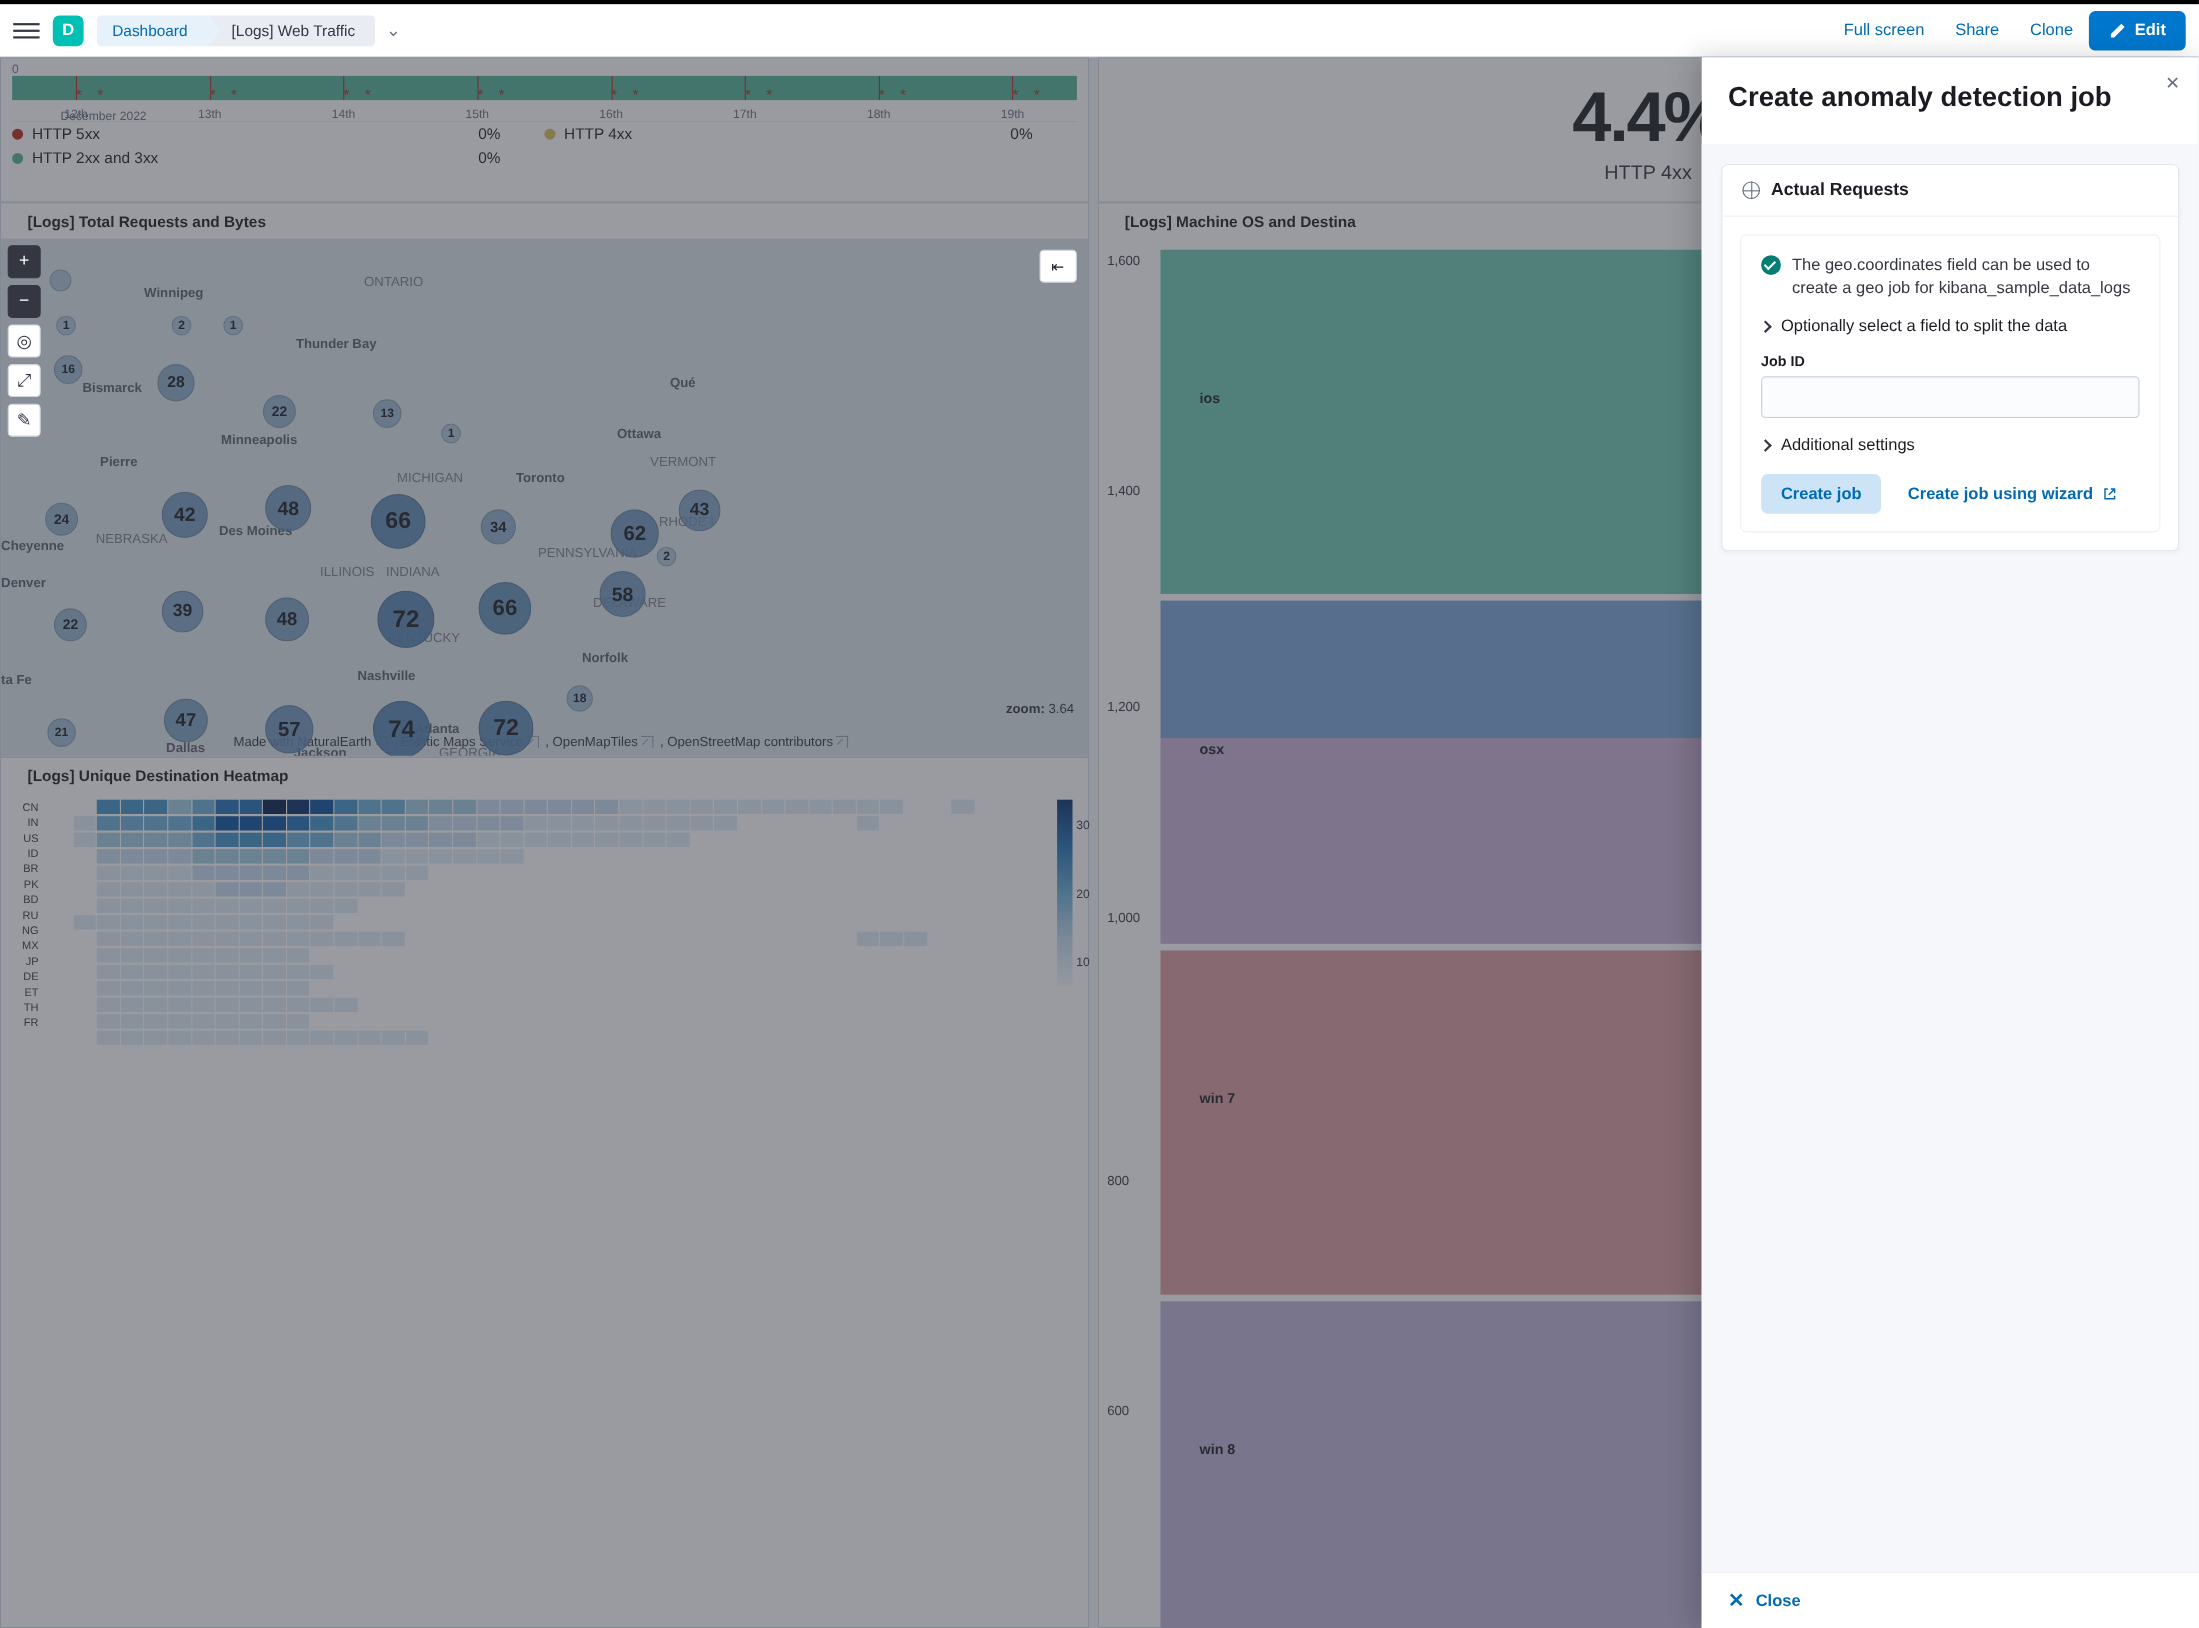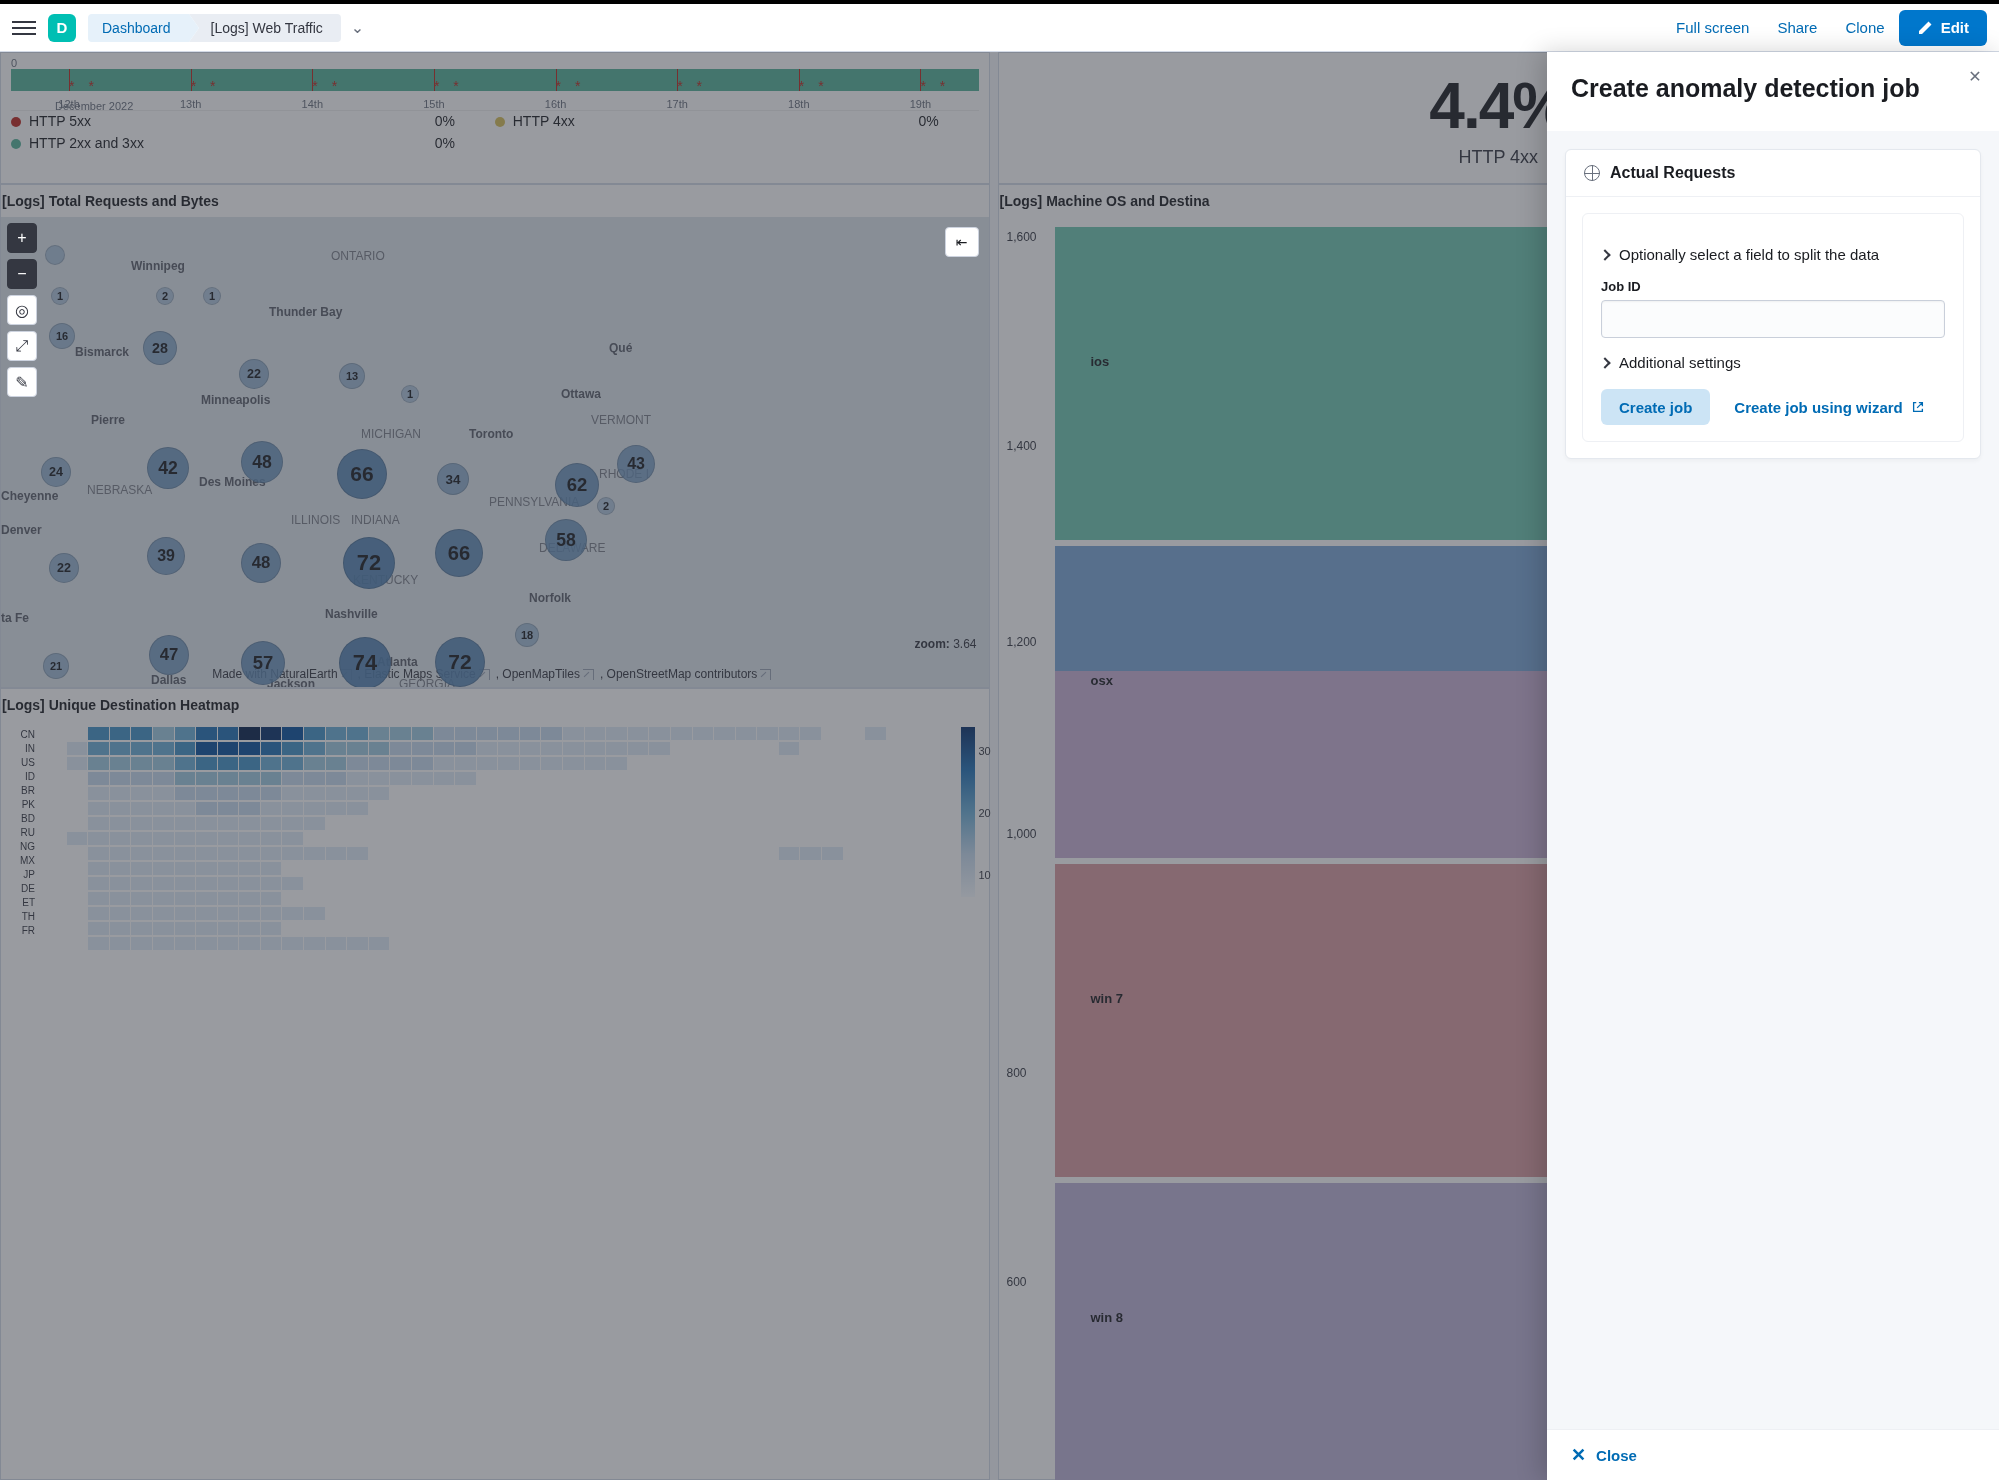--- a/index.html
+++ b/index.html
@@ -24,21 +24,21 @@
 
 .canvas { position: relative; height: calc(100vh - 52px); }
 
 
 .dash { position:absolute; inset:0; background: #f5f7fa; }
 .dash-col { display:flex; gap:8px; padding: 0 0 0 0; height:100%; }
 .leftcol { width: 49.5%; display:flex; flex-direction:column; }
 .rightcol { flex:1; display:flex; flex-direction:column; }
 .panel { background:#fff; border:1px solid #d3dae6; border-radius:0; position:relative; }
 .panel.flexgrow { flex:1; }
-.panel-title { font-weight:700; font-size:14px; padding:8px 1px; }
+.panel-title { font-weight:700; font-size:14px; padding:8px 24px; }
 
 
 .http-strip { height: 130px; padding: 4px 10px 6px 10px; }
 .timeline { height: 42px; border-bottom:1px solid #eee; position:relative; margin-bottom:2px;}
 .timeline .bar { position:absolute; top:0; height:22px; }
 .timeline .green { background:#54b399; left:0; width:100%; }
 .timeline .tick { position:absolute; bottom:0; font-size:11px; color:#69707d; transform:translateX(-50%); }
 .timeline .ast { position:absolute; bottom:16px; color:#bd271e; font-size:14px; }
 .timeline .vline { position:absolute; top:0; height:22px; width:1px; background:#bd271e; }
 .per4 { text-align:center; font-size:13px; color:#343741; margin:4px 0 2px; font-weight:600;}
@@ -1019,20 +1019,24 @@
       <div class="flyout-title">Create anomaly detection job</div>
     </div>
     <div class="flyout-body">
       <div class="card">
         <div class="card-head">
           <span class="globe-icon"></span>
           <span>Actual Requests</span>
         </div>
         <div class="card-body">
           <div class="innerbox">
+            <div class="checkrow">
+              <div class="checkmark"></div>
+              <div class="checktext">The geo.coordinates field can be used to create a geo job for kibana_sample_data_logs</div>
+            </div>
             <div class="accordion">
               <span class="chev"></span>
               <span>Optionally select a field to split the data</span>
             </div>
             <div class="form-label">Job ID</div>
             <input class="text-input" type="text" style="">
             <div class="accordion">
               <span class="chev"></span>
               <span>Additional settings</span>
             </div>

